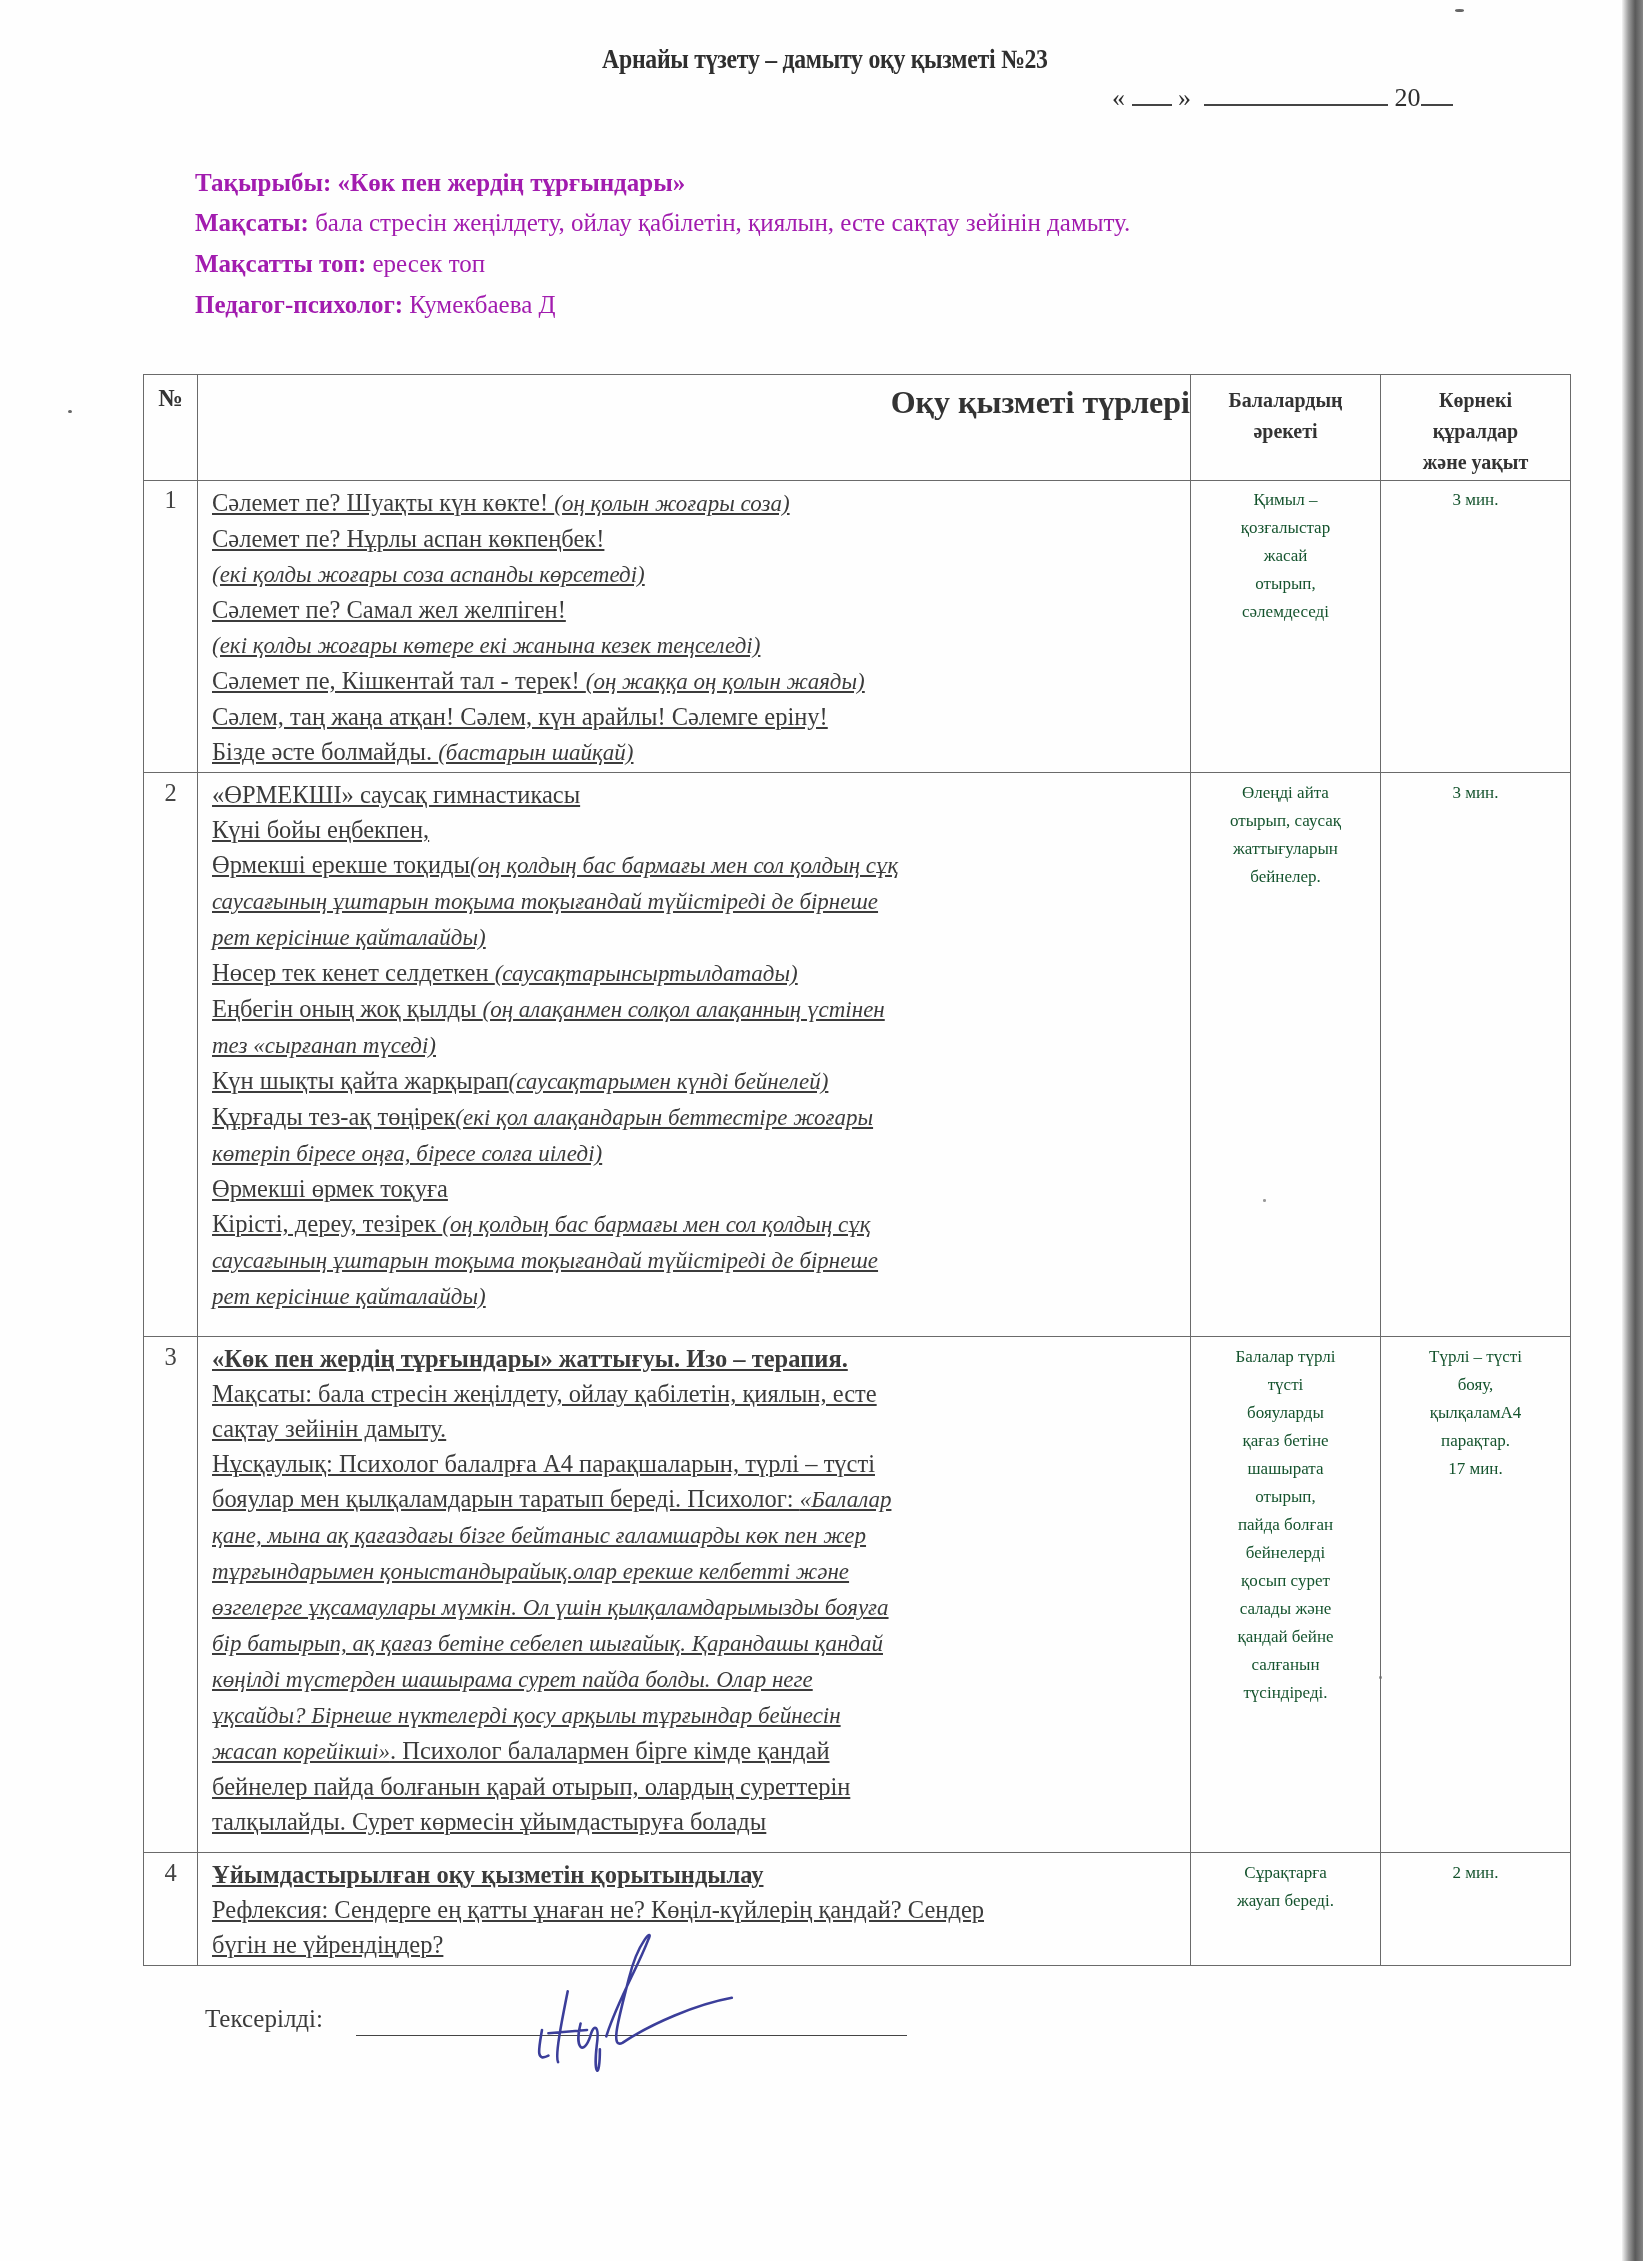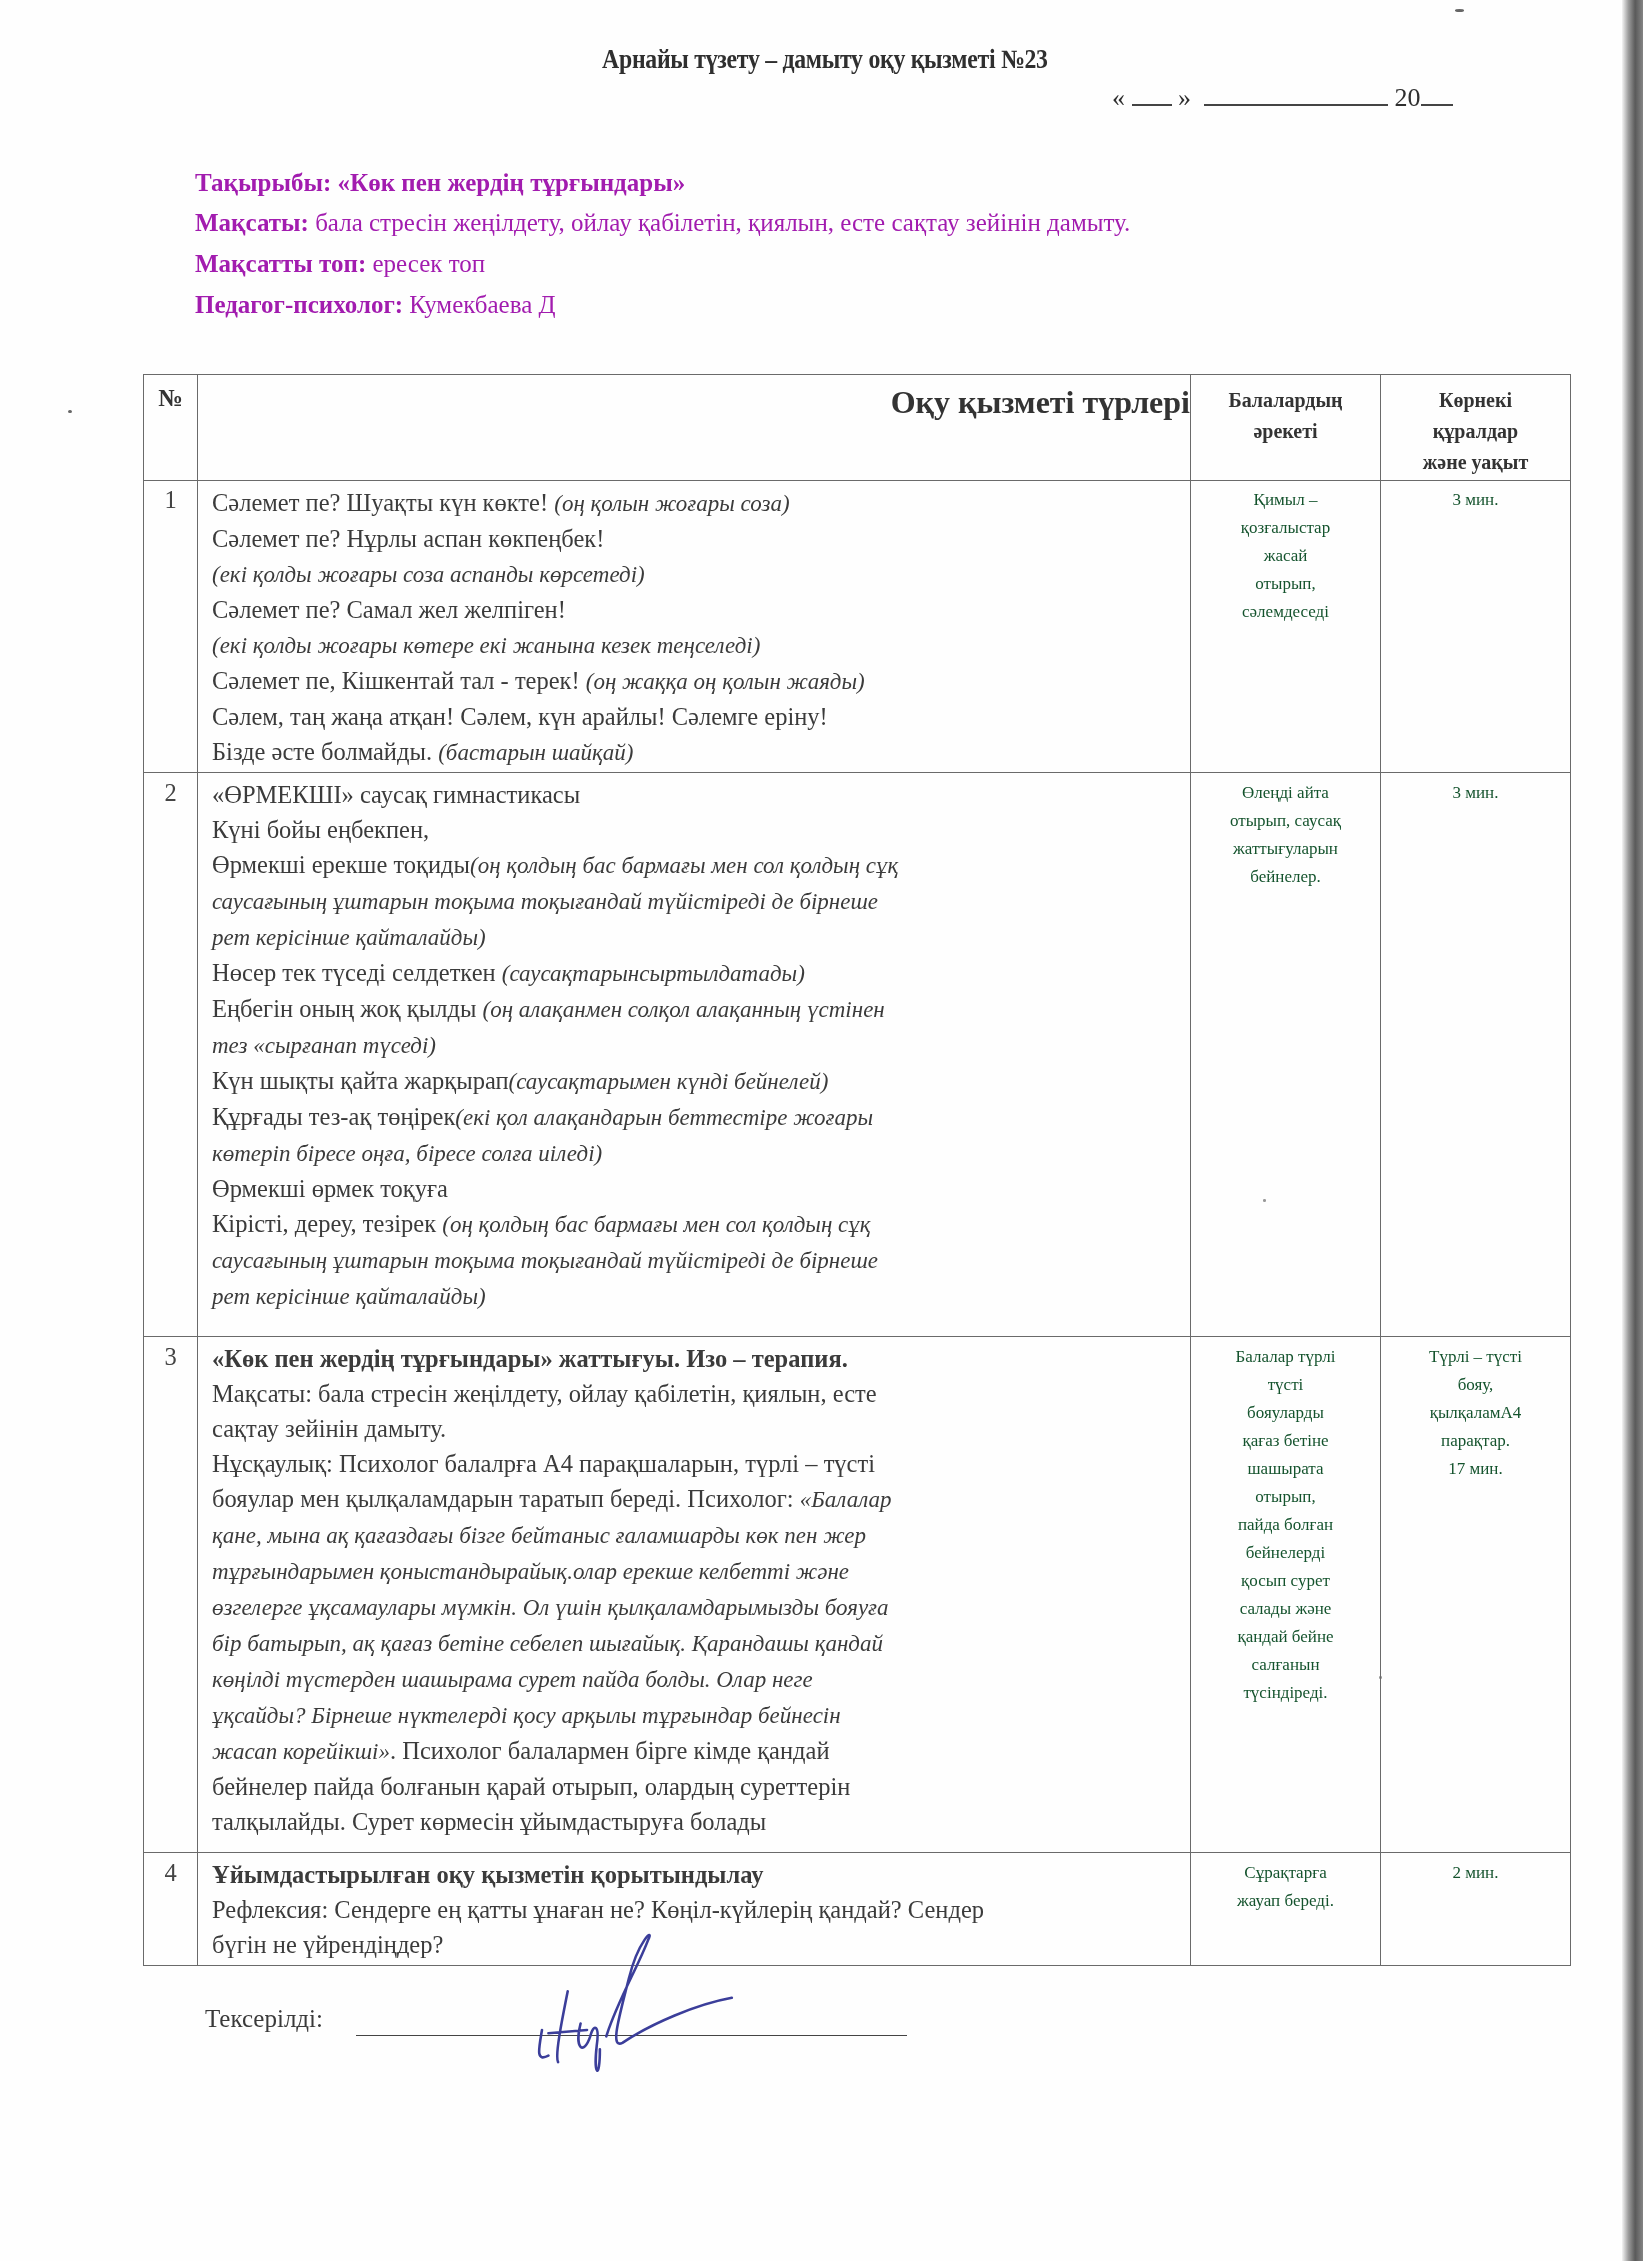--- a/index.html
+++ b/index.html
@@ -30,21 +30,21 @@
   table.plan td, table.plan th {
     border: 1.3px solid #6a6a6a; vertical-align: top; padding: 0;
   }
   table.plan tr { border-bottom: 1.9px solid #555; }
   th { font-weight: bold; color: #333; }
   .hdr-num { font-size: 24.5px; padding-top: 9px !important; text-align: center; }
   .hdr-main { font-size: 32px; text-align: right; padding-top: 9px !important; }
   .hdr-side { font-size: 20px; text-align: center; line-height: 31px; padding-top: 10.3px !important; }
   .num { font-size: 24.5px; text-align: center; padding-top: 5.2px !important; color: #444; }
   .body { padding: 3.9px 6.4px 2.6px 14px !important; font-size: 24.5px; line-height: 35px; color: #3b3b3b; }
-  .body .ln { display: block; white-space: nowrap; }
+  .body .ln { display: block; white-space: nowrap; text-decoration: underline; }
   .body i { font-style: italic; font-size: 23px; }
   .body b { font-weight: bold; }
   .side { text-align: center; font-size: 17px; line-height: 28px; padding: 5.2px 3.9px 0 3.9px !important; color: #14532d; }
   .sig-label { position: absolute; left: 205px; top: 2005px; font-size: 25px; color: #3a3a3a; }
   .sig-line { position: absolute; left: 356px; top: 2035px; width: 551px; border-bottom: 1.9px solid #444; }
   .signature { position: absolute; left: 503px; top: 1927px; width: 271px; height: 148px; }
 </style>
 </head>
 <body>
 
@@ -110,21 +110,21 @@
         </td>
       </tr>
       <tr style="height: 564px;">
         <td class="num">2</td>
         <td class="body">
           <span class="ln"><span>«ӨРМЕКШІ» саусақ гимнастикасы</span></span>
           <span class="ln"><span>Күні бойы еңбекпен,</span></span>
           <span class="ln"><span>Өрмекші ерекше тоқиды</span><i>(оң қолдың бас бармағы мен сол қолдың сұқ</i></span>
           <span class="ln"><i>саусағының ұштарын тоқыма тоқығандай түйістіреді де бірнеше</i></span>
           <span class="ln"><i>рет керісінше қайталайды)</i></span>
-          <span class="ln"><span>Нөсер тек түседі селдеткен </span><i>(саусақтарынсыртылдатады)</i></span>
+          <span class="ln"><span>Нөсер тек кенет селдеткен </span><i>(саусақтарынсыртылдатады)</i></span>
           <span class="ln"><span>Еңбегін оның жоқ қылды </span><i>(оң алақанмен солқол алақанның үстінен</i></span>
           <span class="ln"><i>тез «сырғанап түседі)</i></span>
           <span class="ln"><span> Күн шықты қайта жарқырап</span><i>(саусақтарымен күнді бейнелей)</i></span>
           <span class="ln"><span>Құрғады тез-ақ төңірек</span><i>(екі қол алақандарын беттестіре жоғары</i></span>
           <span class="ln"><i>көтеріп біресе оңға, біресе солға иіледі)</i></span>
           <span class="ln"><span>Өрмекші өрмек тоқуға</span></span>
           <span class="ln"><span>Кірісті, дереу, тезірек  </span><i>(оң қолдың бас бармағы мен сол қолдың сұқ</i></span>
           <span class="ln"><i>саусағының ұштарын тоқыма тоқығандай түйістіреді де бірнеше</i></span>
           <span class="ln"><i>рет керісінше қайталайды)</i></span>
         </td>

